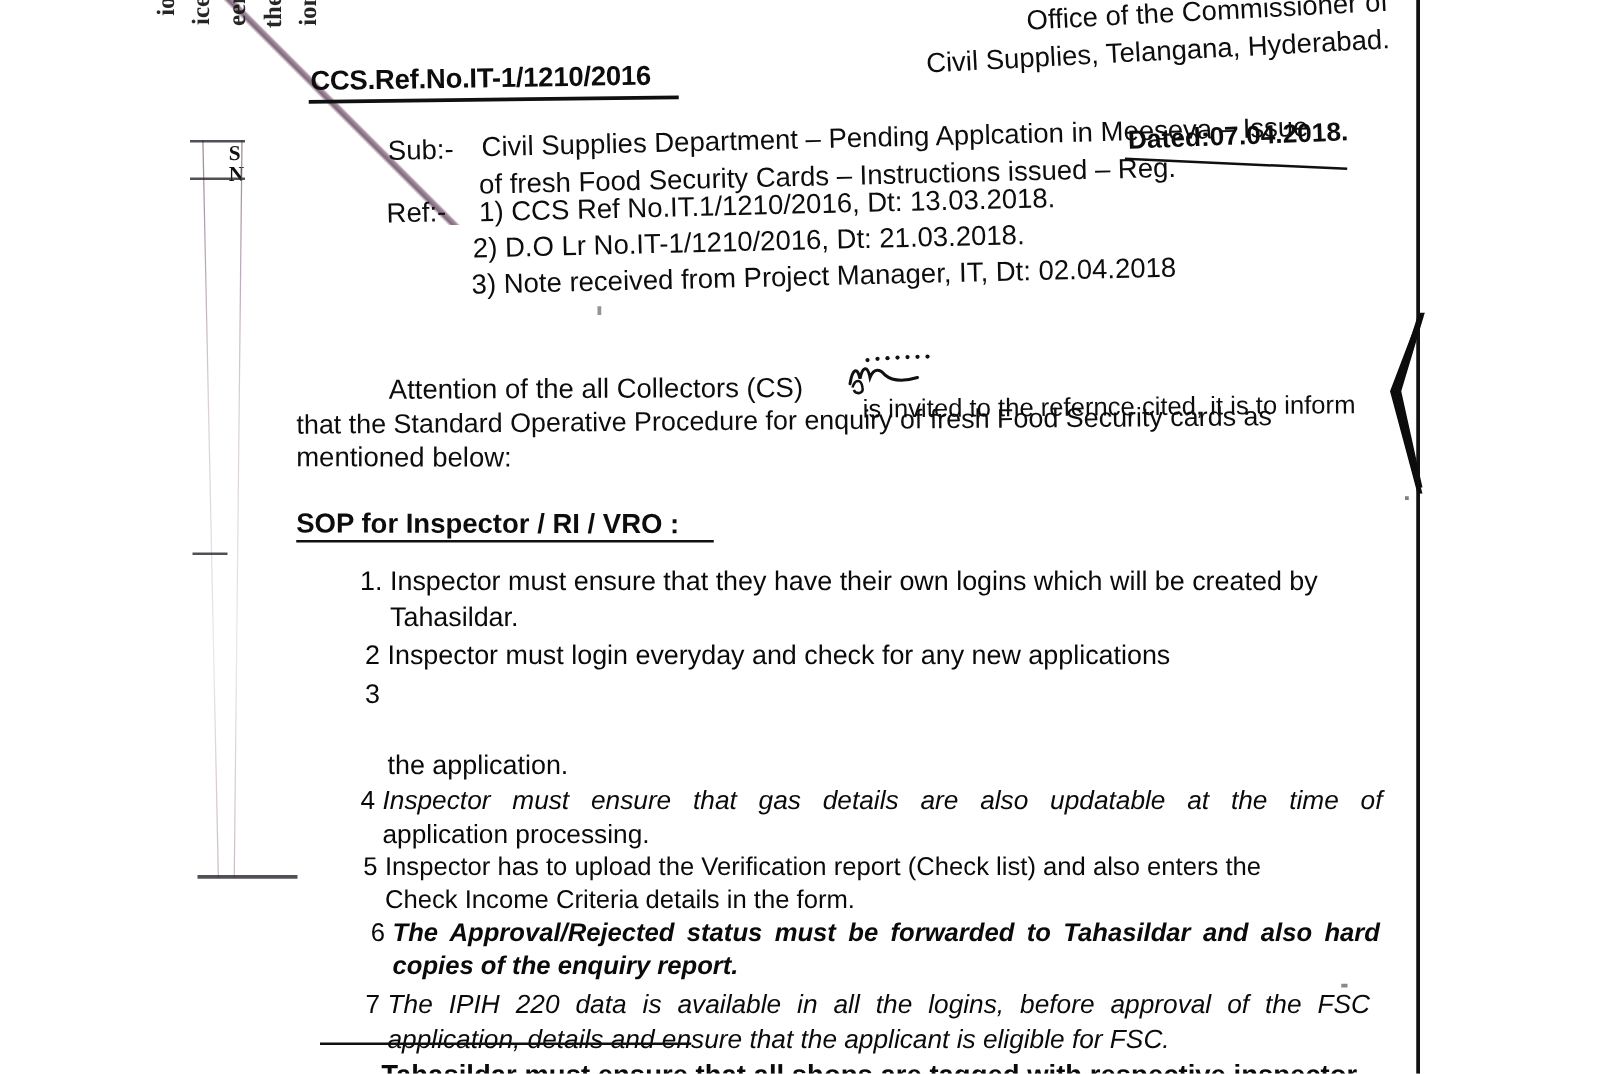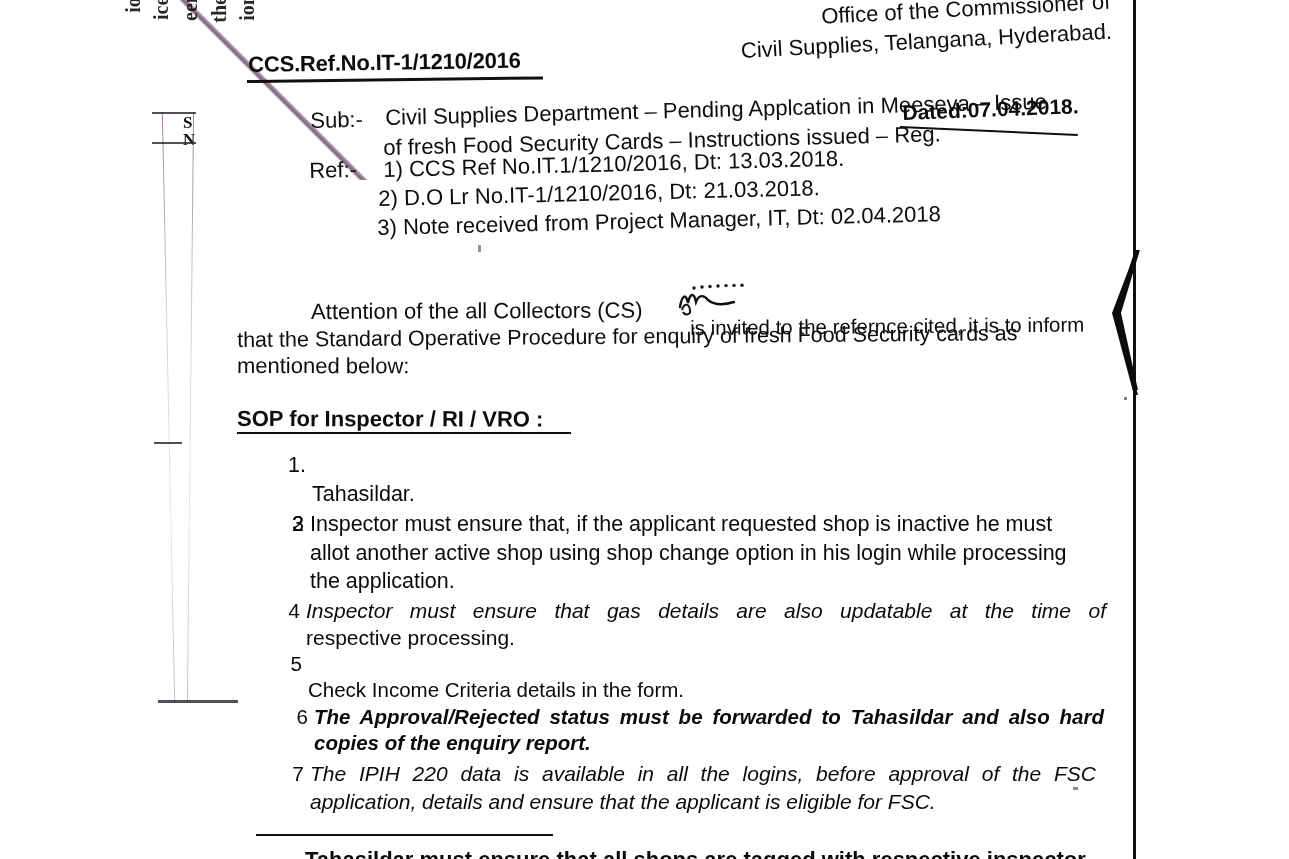--- a/index.html
+++ b/index.html
@@ -280,44 +280,45 @@
     <div class="block body-para tilt-f" style="left:237px; top:325px; width:840px; font-size:21.5px;">that the Standard Operative Procedure for enquiry of fresh Food Security cards as</div>
     <div class="block sop-head tilt-h" style="left:237px; top:406px;">SOP for Inspector / RI / VRO :</div>
 
     <div class="block body-para tilt-h" style="left:237px; top:351px;">mentioned below:</div>
     <div class="refno-underline" style="left:237px; top:432px; width:334px; height:2.2px;"></div>
 
     <ol class="items" style="position:absolute; left:312px; top:451px; width:788px;">
 
       <li style="margin-top:0px;">
         <span class="num">1.</span>
-        <br>
+        <span>Inspector must ensure that they have their own logins which will be created by</span><br>
         <span>Tahasildar.</span>
       </li>
 
       <li style="margin-top:2px; margin-left:-2px;">
         <span class="num">2</span>
+        <span>Inspector must login everyday and check for any new applications</span>
       </li>
 
       <li style="margin-top:2px; margin-left:-2px; width:790px;">
         <span class="num">3</span>
-        <span>Inspector must ensure that, if the applicant requested shop is inactive he must</span><br>
-        <span>allot another active shop using shop change option in his login while processing</span><br>
+        <br>
+        <br>
         <span>the application.</span>
       </li>
 
       <li style="margin-top:1px; margin-left:-6px; width:800px; font-size:21px; line-height:27px;">
         <span class="num">4</span>
         <span style="display:inline-block; width:800px; text-align:justify; text-align-last:justify;font-style:italic;">Inspector must ensure that gas details are also updatable at the time of</span>
-        <span>respective processing.</span>
+        <span>application processing.</span>
       </li>
 
       <li style="margin-top:0px; margin-left:-4px; width:792px; font-size:20.5px; line-height:26px;">
         <span class="num">5</span>
-        <br>
+        <span>Inspector has to upload the Verification report (Check list) and also enters the</span><br>
         <span>Check Income Criteria details in the form.</span>
       </li>
 
       <li style="margin-top:1px; margin-left:2px; width:790px; font-size:20.5px; line-height:26px; font-style:italic; font-weight:600;">
         <span class="num" style="font-style:normal; font-weight:400;">6</span>
         <span style="display:inline-block; width:790px; text-align:justify; text-align-last:justify;">The Approval/Rejected status must be forwarded to Tahasildar and also hard</span>
         <span>copies of the enquiry report.</span>
       </li>
 
       <li style="margin-top:4px; margin-left:-2px; width:786px; font-size:21px; line-height:28px; font-style:italic;">

